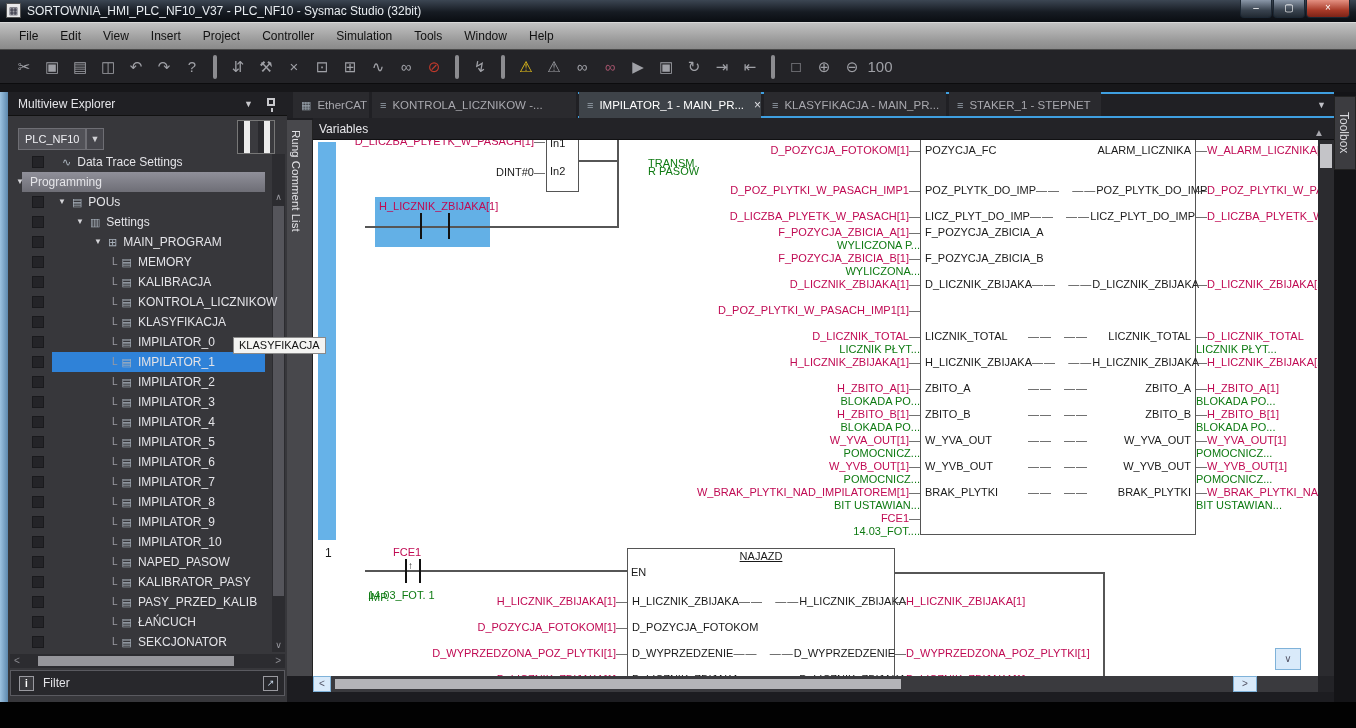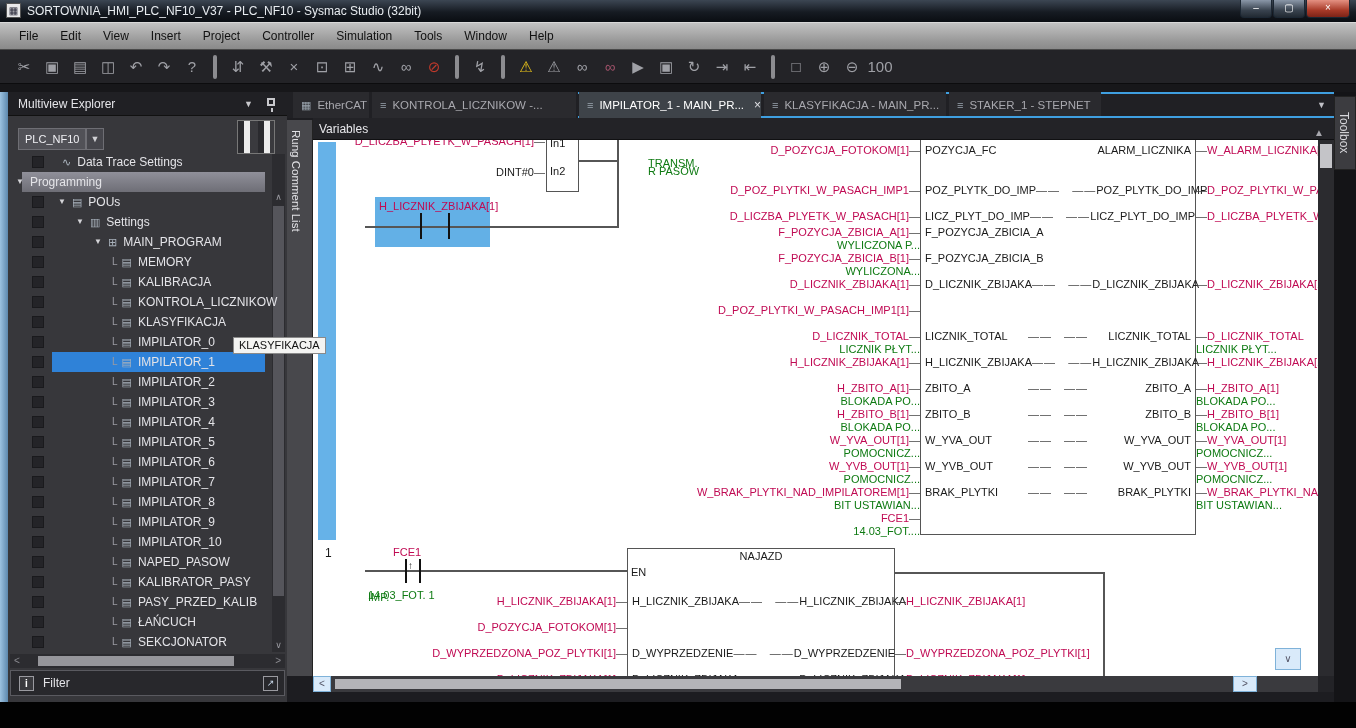--- a/index.html
+++ b/index.html
@@ -813,21 +813,21 @@
       <div class="abs" style="left:12px;top:406px;font-size:12px;">1</div>
       <div class="abs redv" style="left:80px;top:406px;">FCE1</div>
       <div class="wire" style="left:52px;top:430px;width:262px;height:2px;"></div>
       <div class="cbar" style="left:92px;top:419px;height:24px;"></div>
       <div class="cbar" style="left:106px;top:419px;height:24px;"></div>
       <div class="abs" style="left:95px;top:420px;font-size:10px;">↑</div>
       <div class="abs greenc" style="left:55px;top:449px;">14.03_FOT. 1</div>
       <div class="abs greenc" style="left:55px;top:451px;">IMP.</div>
 
       <div class="najazd"></div>
-      <div class="abs" style="left:314px;top:410px;width:268px;text-align:center;">NAJAZD</div>
+      <div class="abs" style="left:314px;top:410px;width:268px;text-align:center;text-decoration:underline;">NAJAZD</div>
       <div class="abs" style="left:318px;top:426px;">EN</div>
       <div class="wire" style="left:582px;top:432px;width:208px;height:2px;"></div>
       <div class="wire" style="left:790px;top:432px;width:2px;height:104px;"></div>
 
       <div class="rows r1rows" style="top:455px;">
 
           <div class="fbrow dashed">
             <div class="cell-l">
               <div class="lab redv conn">H_LICZNIK_ZBIJAKA[1]</div>
             </div>
@@ -837,20 +837,25 @@
               <span class="pinr">H_LICZNIK_ZBIJAKA</span>
             </div>
             <div class="cell-r">
               <div class="lab redv connr">H_LICZNIK_ZBIJAKA[1]</div>
             </div>
           </div>
 
           <div class="fbrow">
             <div class="cell-l">
               <div class="lab redv conn">D_POZYCJA_FOTOKOM[1]</div>
+            </div>
+            <div class="cell-b">
+              <span class="pin">D_POZYCJA_FOTOKOM</span>
+              <span class="dashmid"></span>
+
             </div>
             <div class="cell-r">
               
             </div>
           </div>
 
           <div class="fbrow dashed">
             <div class="cell-l">
               <div class="lab redv conn">D_WYPRZEDZONA_POZ_PLYTKI[1]</div>
             </div>

